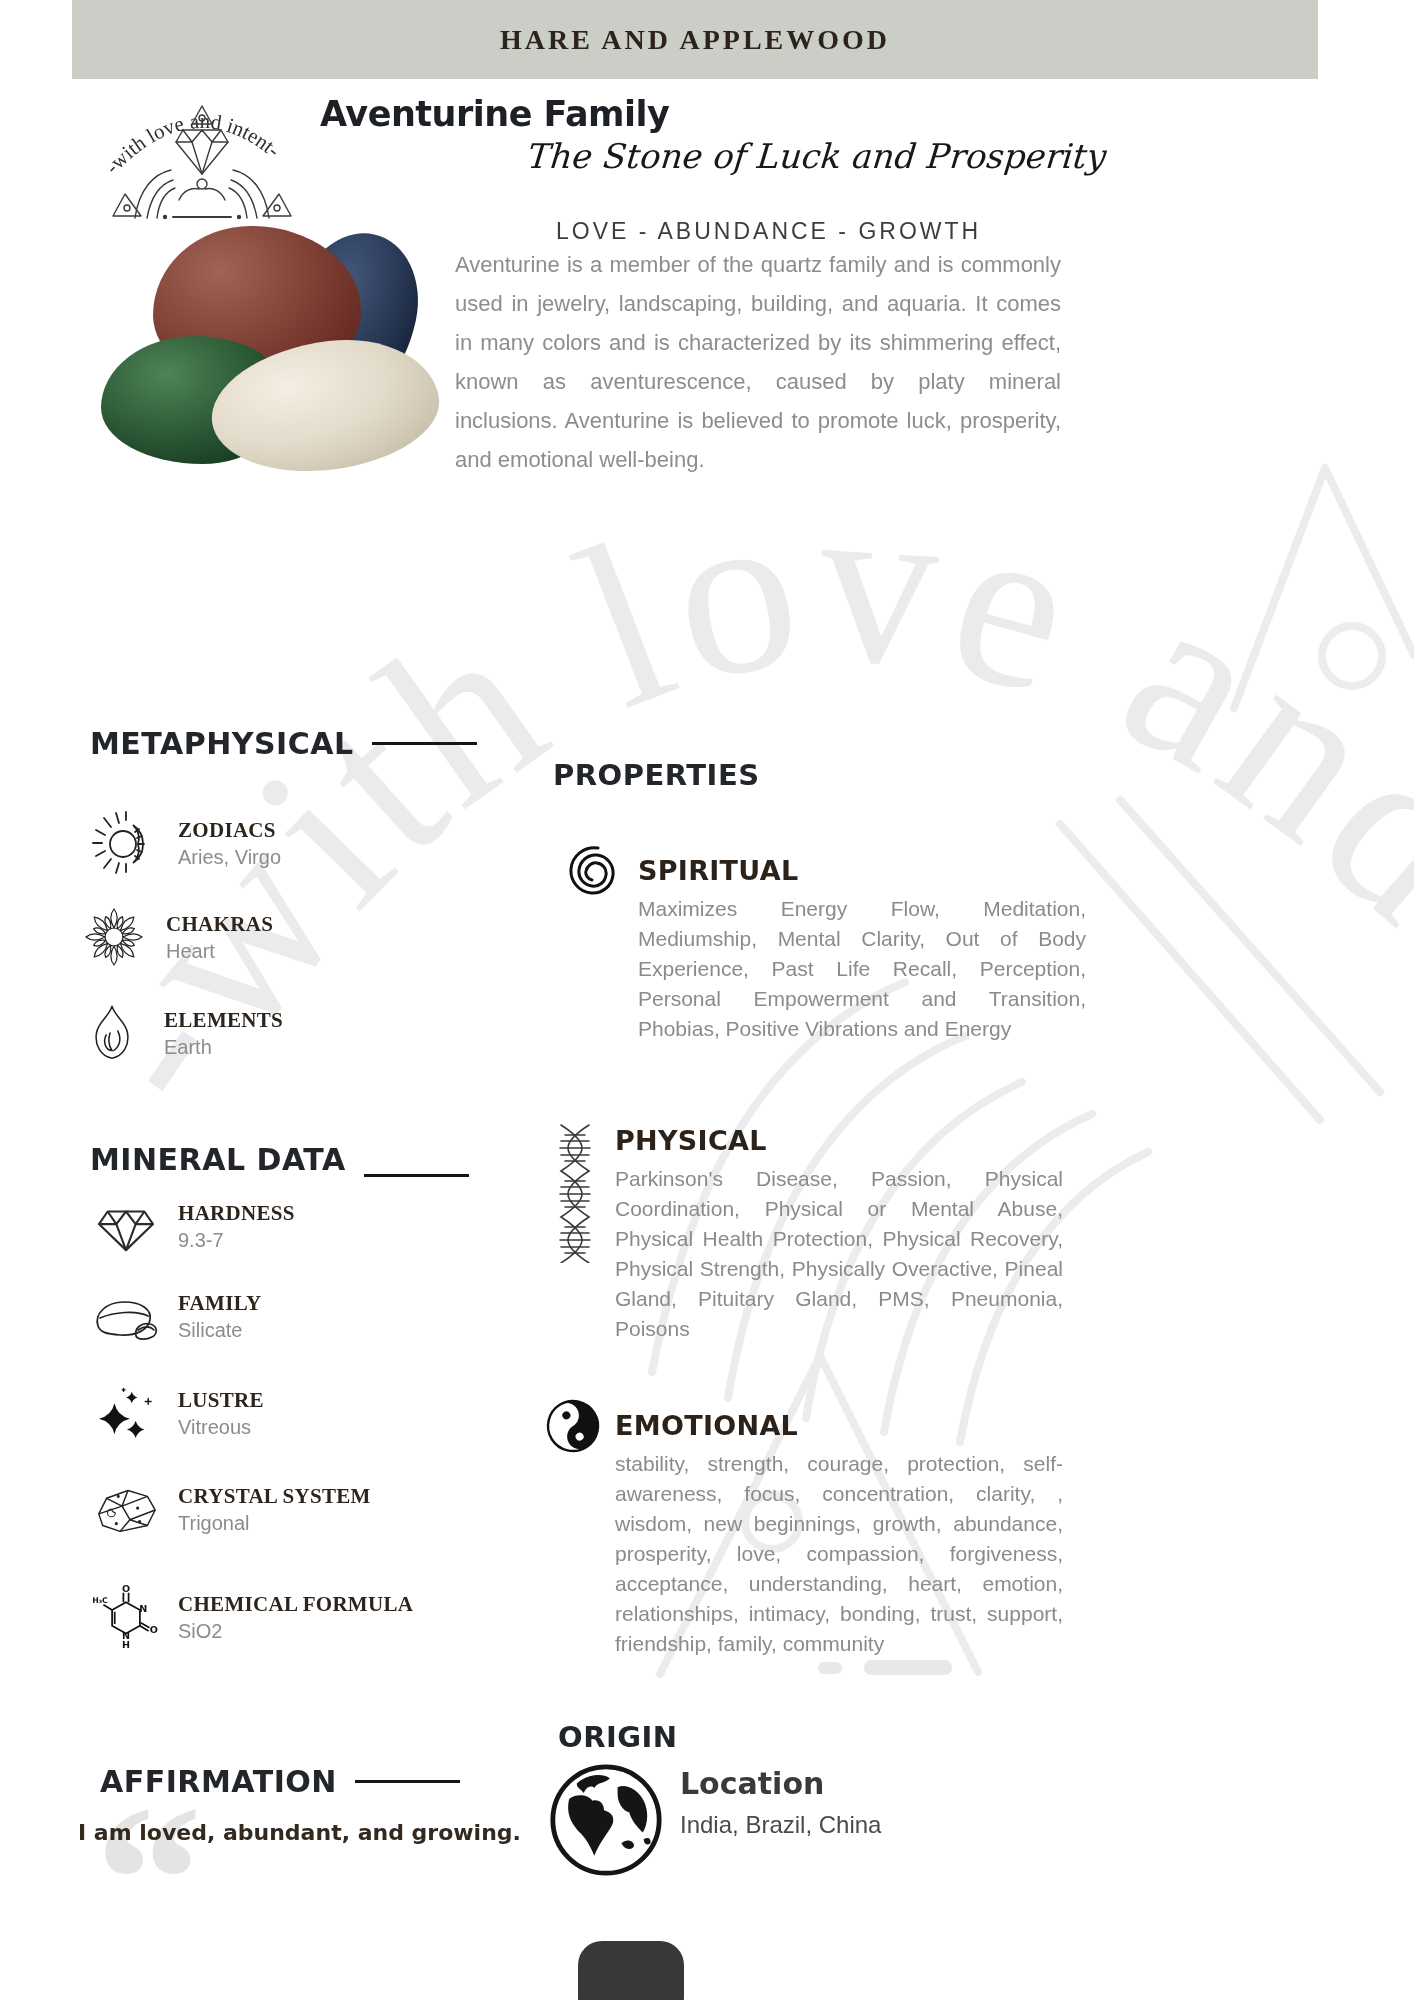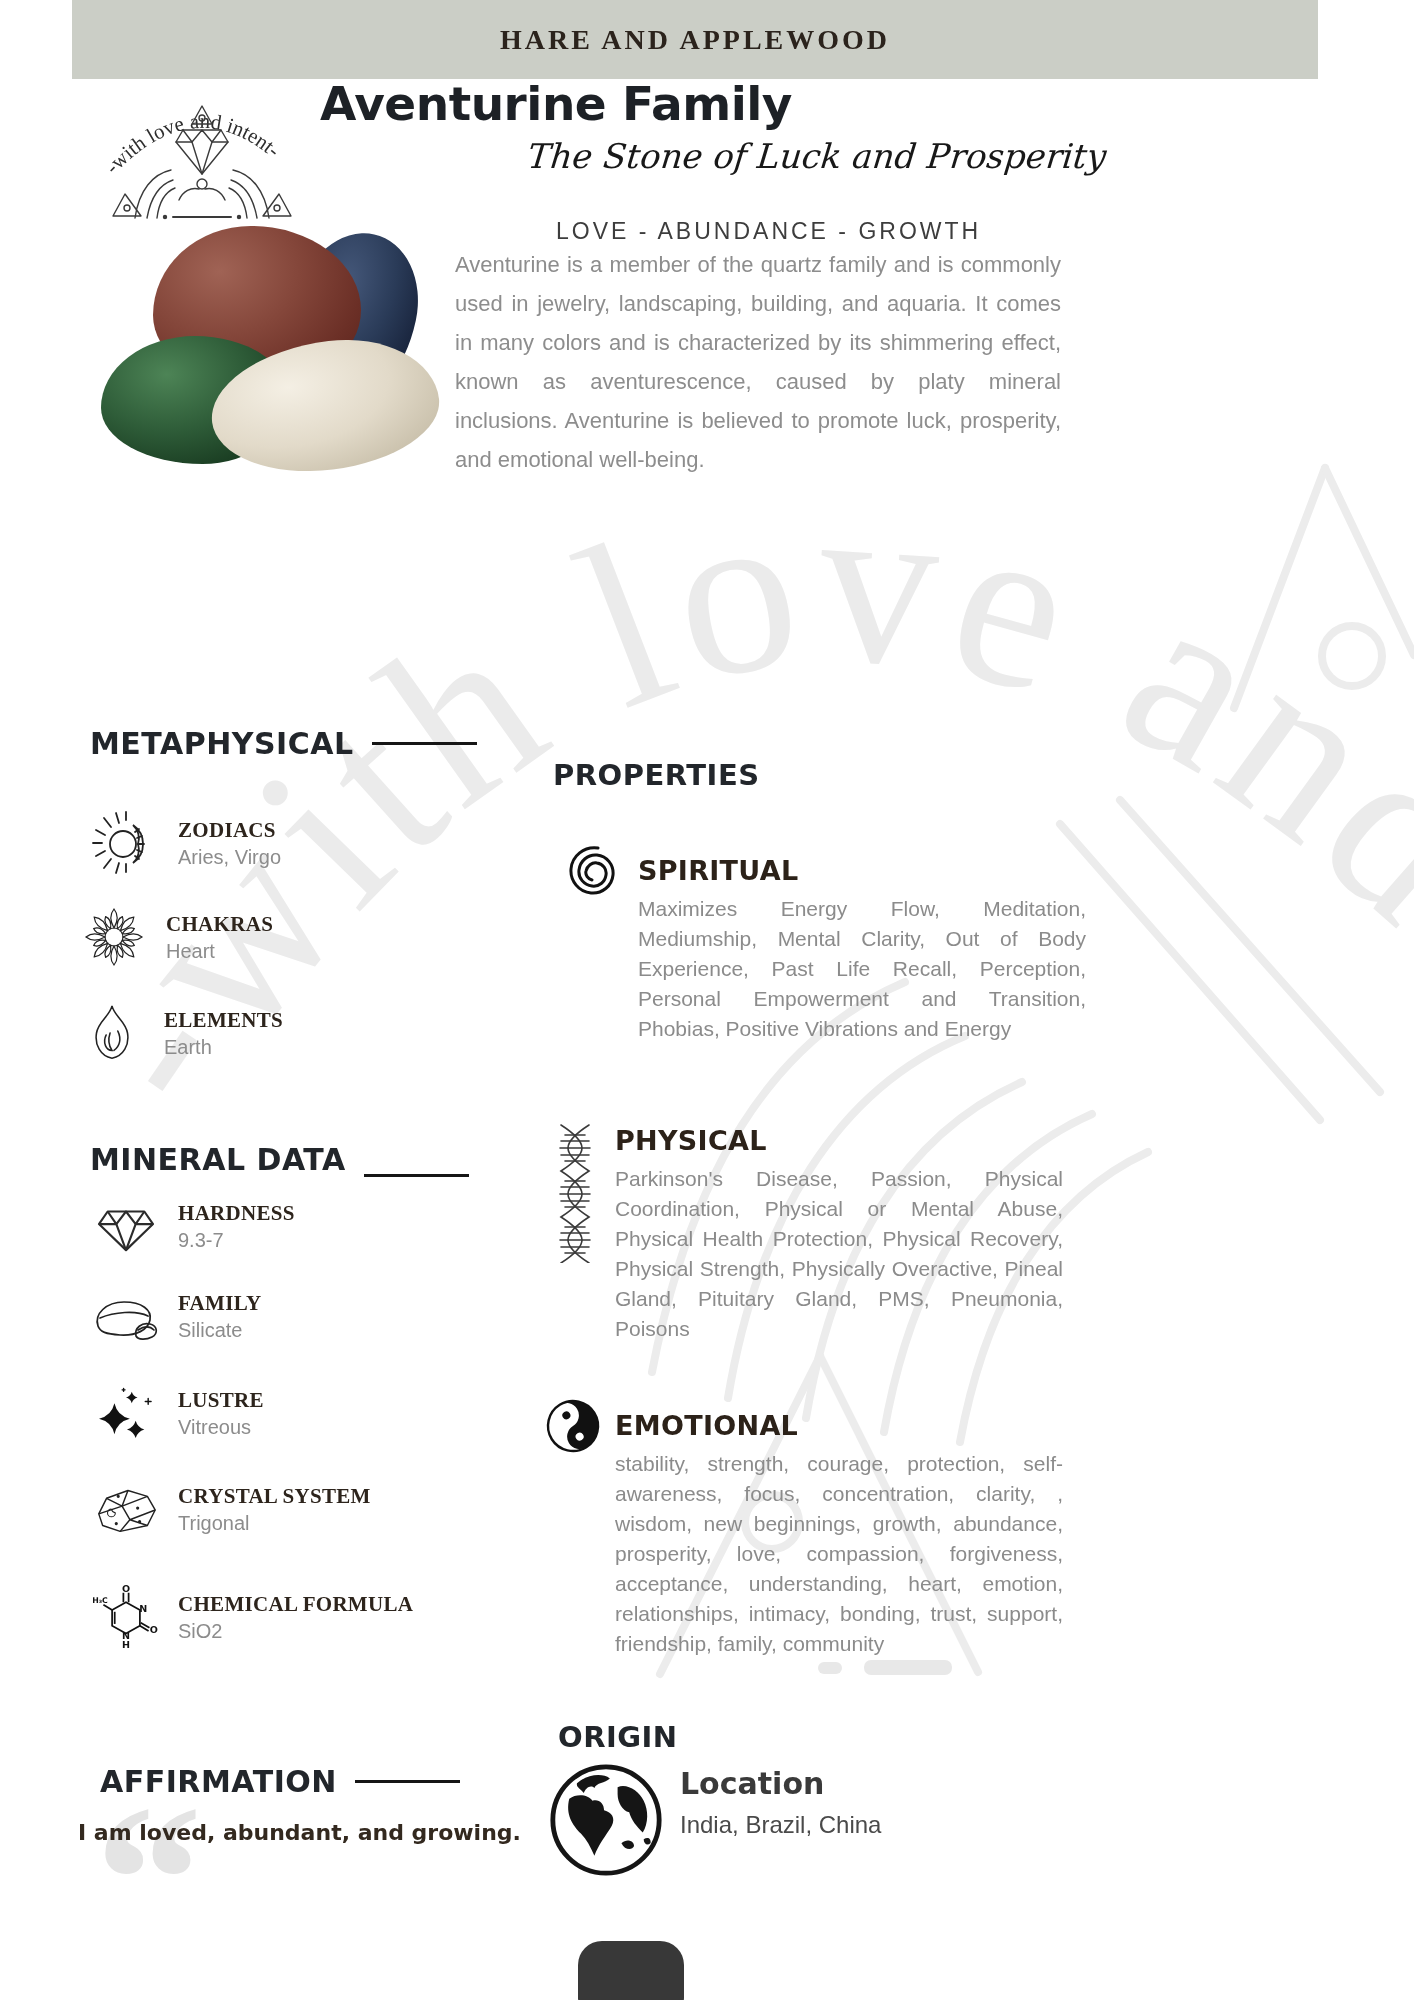--- a/index.html
+++ b/index.html
@@ -3,22 +3,22 @@
 <meta charset="utf-8">
 <style>
   html,body{margin:0;padding:0;background:#ffffff;}
   .page{position:relative;width:1414px;height:2000px;background:#ffffff;overflow:hidden;
         font-family:"Liberation Sans",sans-serif;}
   .abs{position:absolute;}
   .wm{position:absolute;left:0;top:0;}
   .band{background:#cbcec6;display:flex;align-items:center;justify-content:center;}
   .band-text{font-family:"Liberation Serif",serif;font-weight:700;font-size:28px;
              letter-spacing:3px;color:#2b231c;}
-  .title{font-family:"DejaVu Sans",sans-serif;font-weight:800;font-size:47px;color:#1d2126;
-         letter-spacing:-0.5px;white-space:nowrap;}
+  .title{font-family:"DejaVu Sans",sans-serif;font-weight:800;font-size:35px;color:#1d2126;
+         letter-spacing:-0.5px;white-space:nowrap;margin-top:18px;}
   .subtitle{font-family:"DejaVu Serif",serif;font-style:italic;font-size:34px;color:#181818;
             text-align:center;white-space:nowrap;transform:skewX(-6deg);}
   .keywords{font-size:23px;letter-spacing:3px;color:#3d3d3d;white-space:nowrap;}
   .desc{font-size:22px;line-height:39px;color:#8d8d8d;text-align:justify;}
   .sec-head{display:flex;align-items:center;gap:18px;}
   .sec-head .t{font-family:"DejaVu Sans",sans-serif;font-weight:700;font-size:30px;
                color:#22262b;letter-spacing:0.5px;white-space:nowrap;}
   .rule{width:105px;height:3px;background:#161616;}
   .info-item{display:flex;align-items:center;gap:16px;}
   .item-icon{width:72px;display:flex;align-items:center;justify-content:center;flex:none;}

